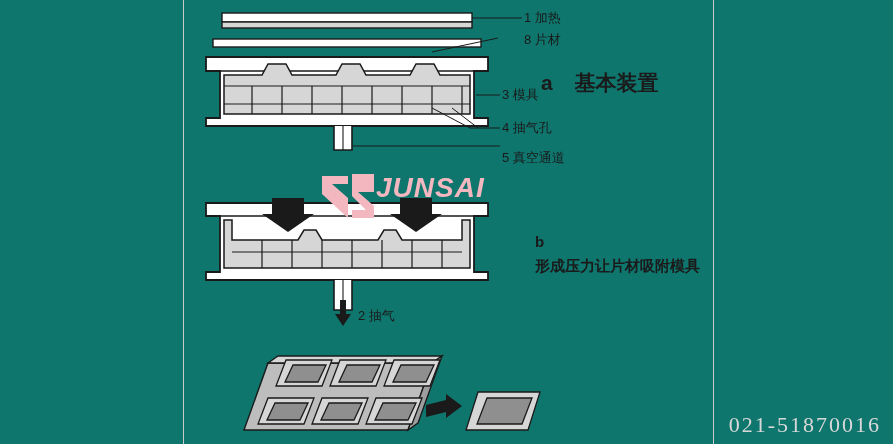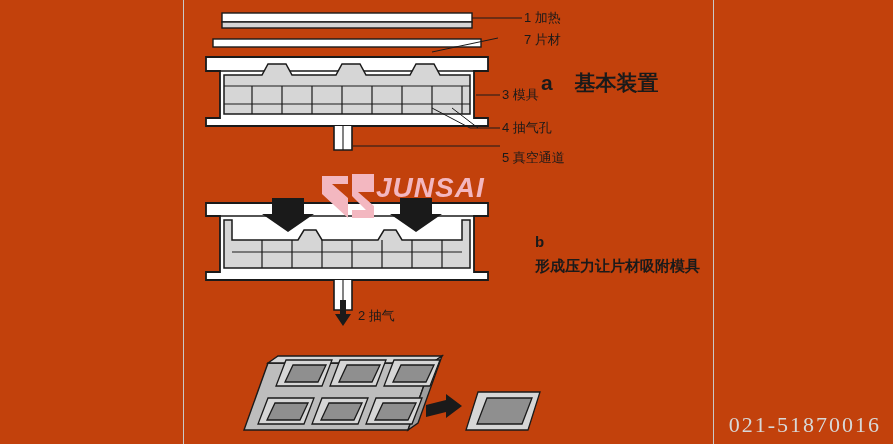--- a/index.html
+++ b/index.html
@@ -12,21 +12,21 @@
     height: 444px;
     position: relative;
     overflow: hidden;
     font-family: "Liberation Sans", sans-serif;
   }
   .stage {
     position: absolute;
     left: 0; top: 0;
     width: 893px;
     height: 444px;
-    background: #c2410c;
+    background: #0f766e;
   }
   .rule {
     position: absolute;
     background: #c9c9c9;
     width: 1px;
     top: 0;
     height: 444px;
   }
   .rule.left { left: 183px; }
   .rule.right { left: 713px; }
@@ -170,21 +170,21 @@
       <path d="M340,300 L346,300 L346,314 L351,314 L343,326 L335,314 L340,314 Z"></path>
     </g>
 
     <g fill="#1a1a1a" stroke="none">
       <path d="M426,405 L446,400 L446,394 L462,406 L446,418 L446,412 L426,417 Z"></path>
     </g>
   </svg>
 
   <div class="label num" style="left:524px; top:10px;">1 加热</div>
 
-  <div class="label num" style="left:524px; top:32px;">7 片材</div>
+  <div class="label num" style="left:524px; top:32px;">8 片材</div>
 
   <div class="label num" style="left:502px; top:87px;">3 模具</div>
 
   <div class="label num" style="left:502px; top:120px;">4 抽气孔</div>
 
   <div class="label num" style="left:502px; top:138px;margin-top:12px;">5 真空通道</div>
 
   <div class="label num" style="left:358px; top:308px;">2 抽气</div>
 
   <div class="label cap" style="left:541px; top:70px;">

